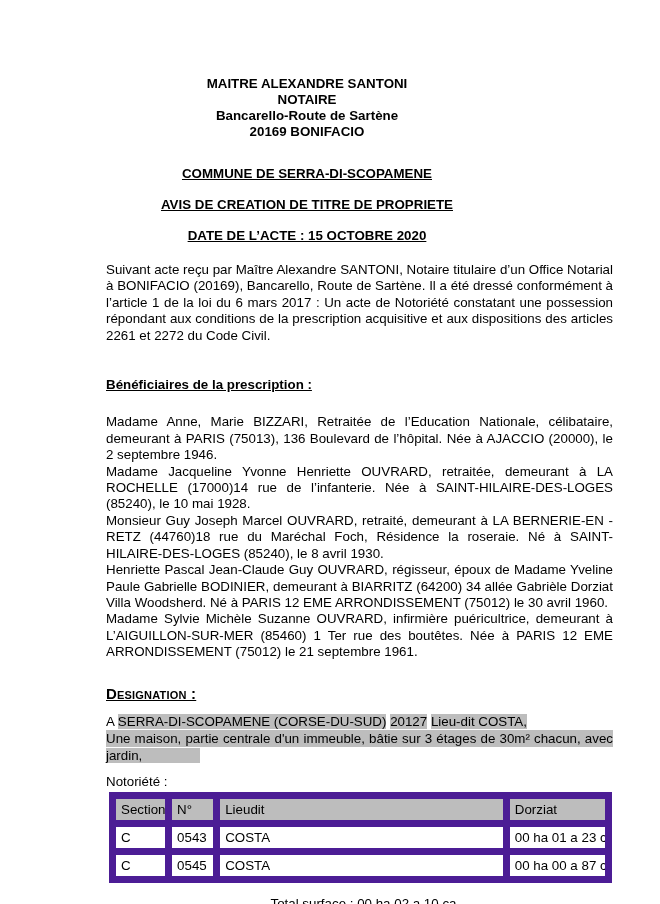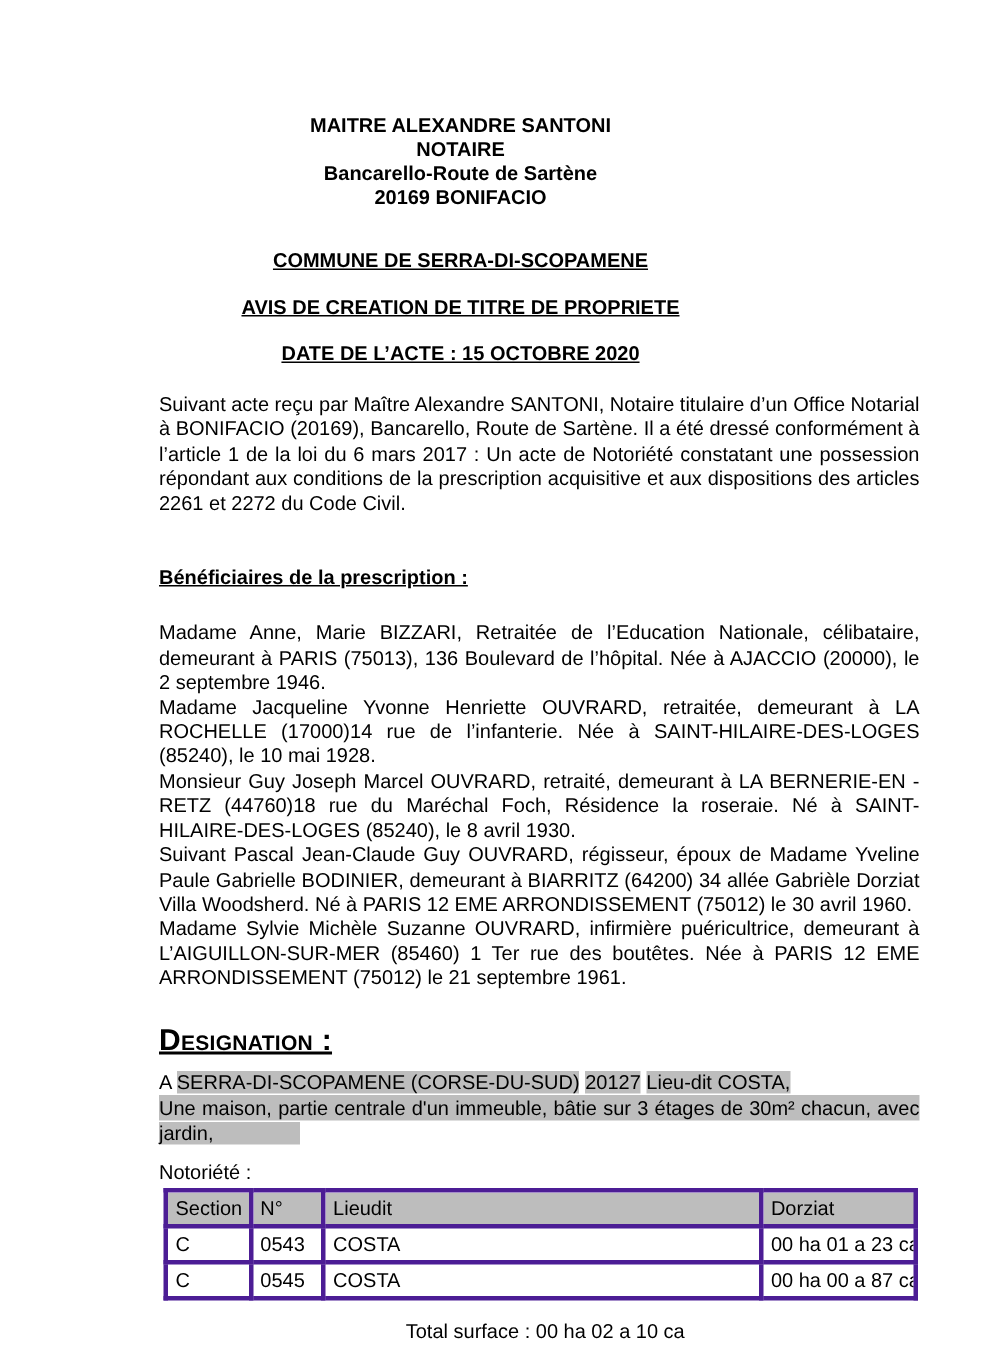--- a/index.html
+++ b/index.html
@@ -26,35 +26,35 @@
   .intro { margin-top:18px; text-align:justify; margin-bottom:0; }
   .ben-heading {
     margin-top:33px; font-weight:bold; text-decoration:underline;
   }
   .bens { margin-top:21px; }
   .bens p { margin:0; text-align:justify; }
   .b { font-weight:normal; }
   .hl { background:#bdbdbd; }
   .desig-heading {
     margin-top:25px; font-weight:bold; text-decoration:underline;
-    font-variant:small-caps; font-size:20px; letter-spacing:0.2px;
+    font-variant:small-caps; font-size:15px; letter-spacing:0.2px;
   }
   .desig-block { margin-top:11px; line-height:17px; }
   .desig-line2 {
     background:#bdbdbd; text-align:justify; text-align-last:justify;
   }
   .desig-line3 .hl { padding-right:58px; }
   .cadastre-label { margin-top:10px; }
   table.cadastre {
     margin-top:2px; margin-left:3px;
     border-collapse:collapse; table-layout:fixed;
     width:503px; font-size:13.33px;
   }
   table.cadastre th, table.cadastre td {
-    border:3px solid #4c1d95; padding:1px 2px 1px 5px;
+    border:7px solid #4c1d95; padding:1px 2px 1px 5px;
     text-align:left; font-weight:normal; height:19px;
     overflow:hidden; white-space:nowrap;
   }
   table.cadastre th { background:#bdbdbd; }
   .col-section { width:56px; } .col-num { width:48px; }
   .col-lieudit { width:289px; } .col-surface { width:102px; }
   .total { margin-top:13px; margin-left:8px;text-align:center; }
 </style>
 </head>
 <body>
@@ -74,21 +74,21 @@
     <div class="h-center mt-h">DATE DE L’ACTE : 15 OCTOBRE 2020</div>
 
     <p class="intro">Suivant acte reçu par Maître Alexandre SANTONI, Notaire titulaire d’un Office Notarial à BONIFACIO (20169), Bancarello, Route de Sartène. Il a été dressé conformément à l’article 1 de la loi du 6 mars 2017 : Un acte de Notoriété constatant une possession répondant aux conditions de la prescription acquisitive et aux dispositions des articles 2261 et 2272 du Code Civil.</p>
 
     <div class="ben-heading">Bénéficiaires de la prescription :</div>
 
     <div class="bens">
       <p><span>Madame Anne, Marie </span><span class="b">BIZZARI</span><span>, Retraitée de l’Education Nationale, célibataire, demeurant à PARIS (75013), 136 Boulevard de l’hôpital. Née à AJACCIO (20000), le 2 septembre 1946.</span></p>
       <p><span>Madame Jacqueline Yvonne Henriette </span><span class="b">OUVRARD</span><span>, retraitée, demeurant à LA ROCHELLE (17000)14 rue de l’infanterie. Née à SAINT-HILAIRE-DES-LOGES (85240), le 10 mai 1928.</span></p>
       <p><span>Monsieur Guy Joseph Marcel </span><span class="b">OUVRARD</span><span>, retraité, demeurant à LA BERNERIE-EN -RETZ (44760)18 rue du Maréchal Foch, Résidence la roseraie. Né à SAINT-HILAIRE-DES-LOGES (85240), le 8 avril 1930.</span></p>
-      <p><span>Suivant Pascal Jean-Claude Guy </span><span class="b">OUVRARD</span><span>, régisseur, époux de Madame Yveline Paule Gabrielle BODINIER, demeurant à BIARRITZ (64200) 34 allée Gabrièle Dorziat Villa Woodsherd. Né à PARIS 12 EME ARRONDISSEMENT (75012) le 30 avril 1960.</span></p>
+      <p><span>Henriette Pascal Jean-Claude Guy </span><span class="b">OUVRARD</span><span>, régisseur, époux de Madame Yveline Paule Gabrielle BODINIER, demeurant à BIARRITZ (64200) 34 allée Gabrièle Dorziat Villa Woodsherd. Né à PARIS 12 EME ARRONDISSEMENT (75012) le 30 avril 1960.</span></p>
       <p><span>Madame Sylvie Michèle Suzanne </span><span class="b">OUVRARD</span><span>, infirmière puéricultrice, demeurant à L’AIGUILLON-SUR-MER (85460) 1 Ter rue des boutêtes. Née à PARIS 12 EME ARRONDISSEMENT (75012) le 21 septembre 1961.</span></p>
     </div>
 
     <div class="desig-heading">Designation :</div>
 
     <div class="desig-block">
       <div><span>A </span><span class="hl">SERRA-DI-SCOPAMENE (CORSE-DU-SUD)</span><span> </span><span class="hl">20127</span><span> </span><span class="hl">Lieu-dit COSTA,</span></div>
       <div class="desig-line2">Une maison, partie centrale d'un immeuble, bâtie sur 3 étages de 30m² chacun, avec</div>
       <div class="desig-line3"><span class="hl">jardin, </span></div>
     </div>

